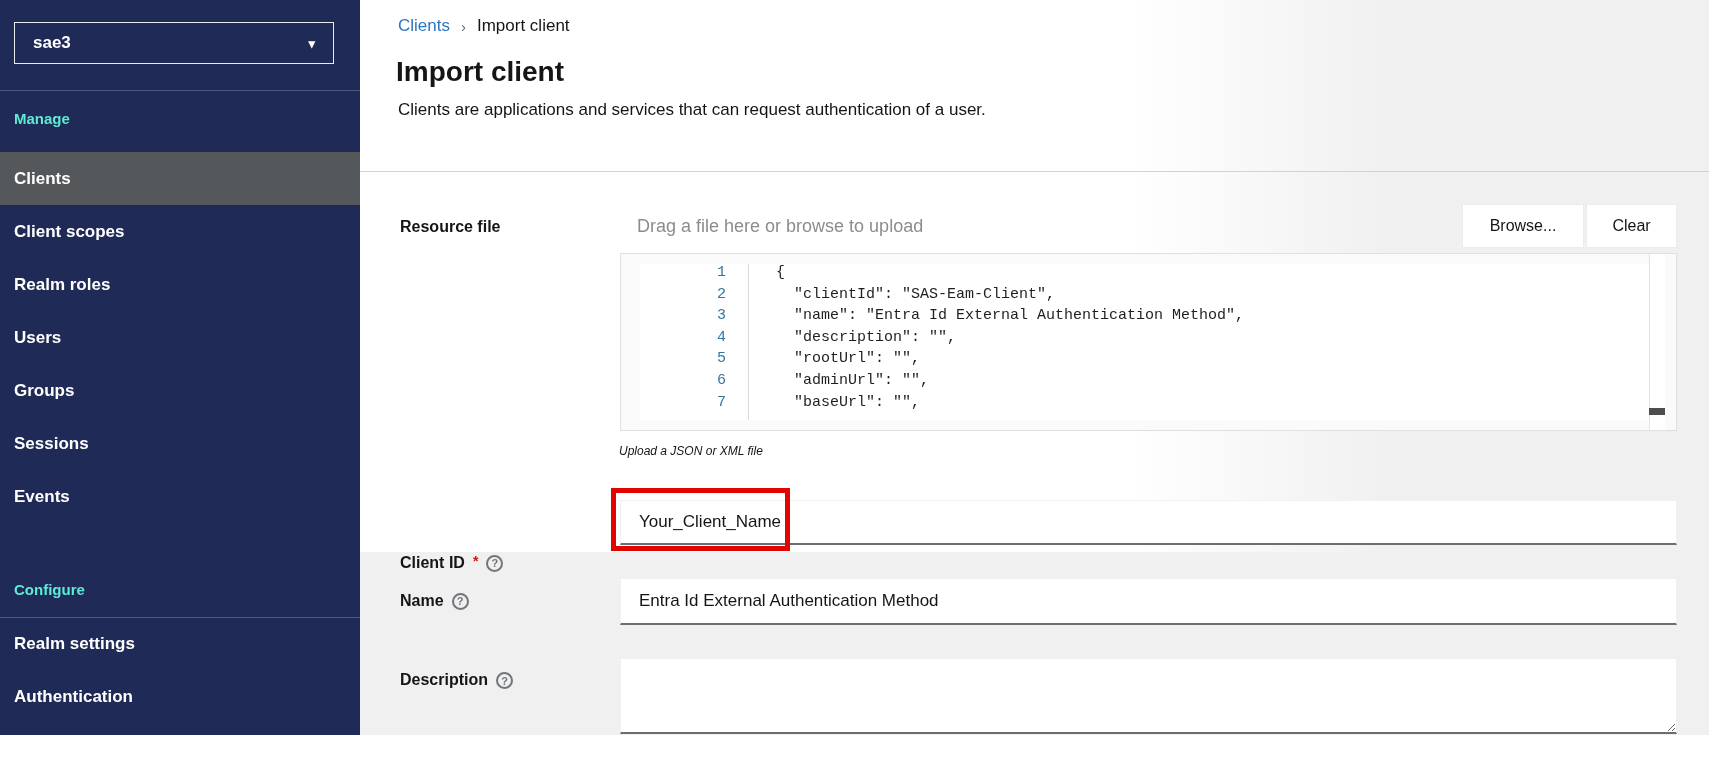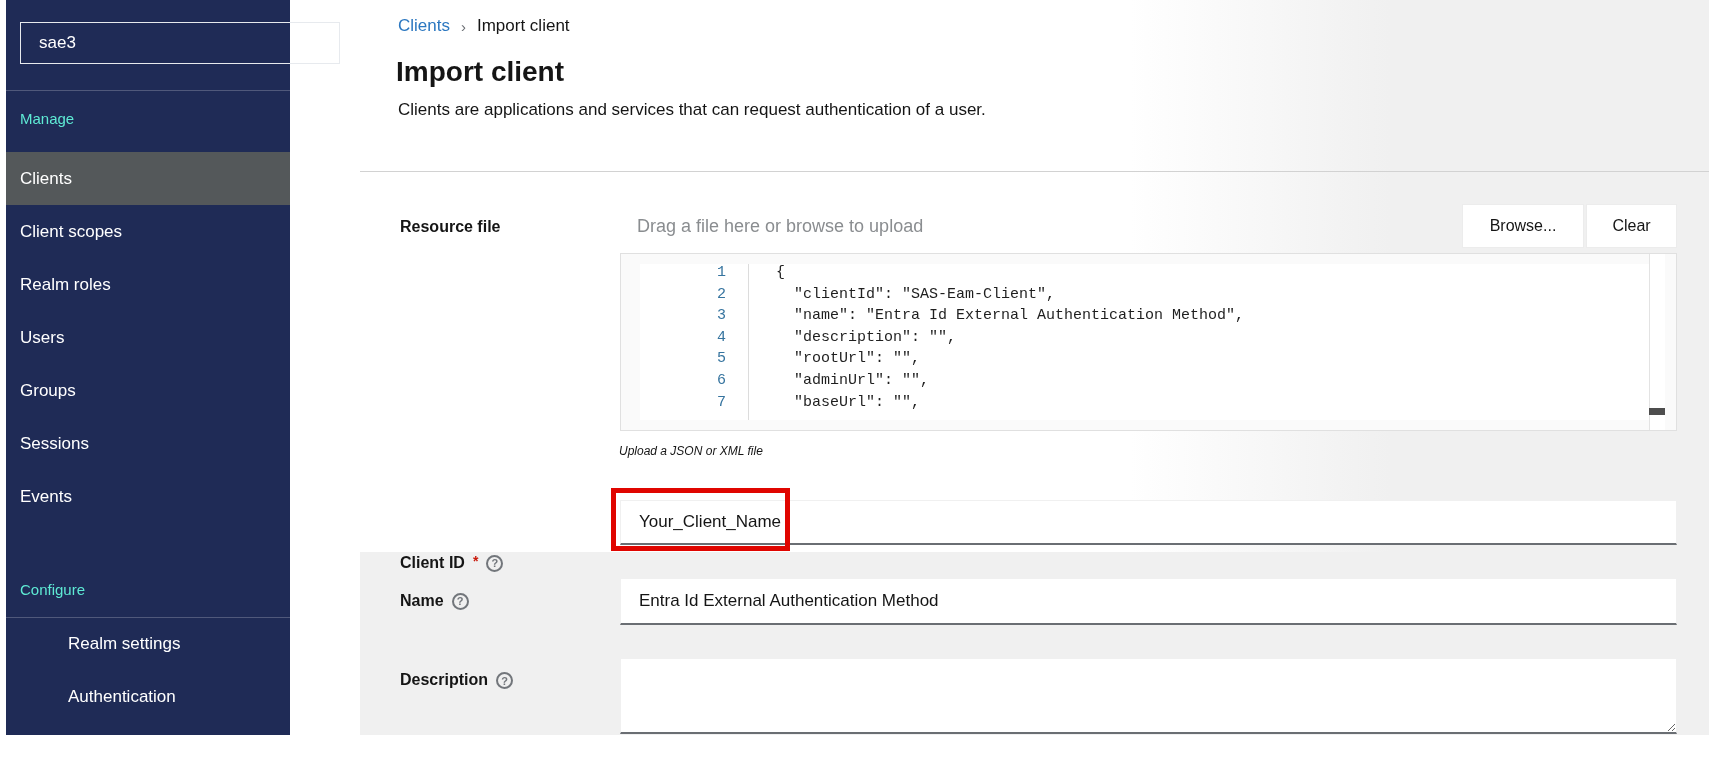--- a/index.html
+++ b/index.html
@@ -7,31 +7,31 @@
   body { font-family:"Liberation Sans", sans-serif; color:#151515; }
   .page { position:relative; width:1709px; height:780px; overflow:hidden; background:#fff; }
 
   
   .bg-top-gradient { position:absolute; left:360px; top:0; width:1349px; height:552px; z-index:0;
     background:linear-gradient(90deg, rgba(240,240,240,0) 0px, rgba(240,240,240,0) 770px, #f0f0f0 1030px); }
   .bg-bottom-gray { position:absolute; left:360px; top:552px; width:1349px; height:183px; background:#f0f0f0; z-index:0; }
   .content-divider { position:absolute; left:360px; top:171px; width:1349px; height:1px; background:#d2d2d2; z-index:2; }
 
   
-  .sidebar { position:absolute; left:6px; top:0; width:284px; height:735px; background:#1f2b56; z-index:3; }
+  .sidebar { position:absolute; left:0; top:0; width:360px; height:735px; background:#1f2b56; z-index:3;font-weight:bold; }
   .realm-selector { position:absolute; left:14px; top:22px; width:320px; height:42px;
     border:1px solid #e7eaee; display:flex; align-items:center; justify-content:space-between;
     padding:0 18px; color:#fff; font-size:17px; cursor:pointer; }
   .realm-caret { font-size:13px; color:#fff; }
   .side-rule { position:absolute; left:0; width:100%; height:1px; background:rgba(255,255,255,0.22); }
   .rule-1 { top:90px; } .rule-2 { top:617px; }
   .nav-section-label { position:absolute; left:14px; color:#5eead4; font-size:15px; }
   .label-manage { top:110px; } .label-configure { top:581px; }
   .nav-list { position:absolute; left:0; width:100%; list-style:none; }
-  .nav-manage { top:152px; } .nav-configure { top:617px;margin-left:48px; }
+  .nav-manage { top:152px; } .nav-configure { top:617px; }
   .nav-item { height:53px; display:flex; align-items:center; padding-left:14px;
     color:#fff; font-size:17px; cursor:pointer; }
   .nav-item.selected { background:#54585a; }
 
   
   .breadcrumb { position:absolute; left:398px; top:16px; display:flex; align-items:center; gap:11px;
     font-size:17px; z-index:2; }
   .breadcrumb-link { color:#2b77c0; text-decoration:none; cursor:pointer; }
   .breadcrumb-sep { color:#6a6e73; font-size:15px; }
   .breadcrumb-current { color:#151515; }

